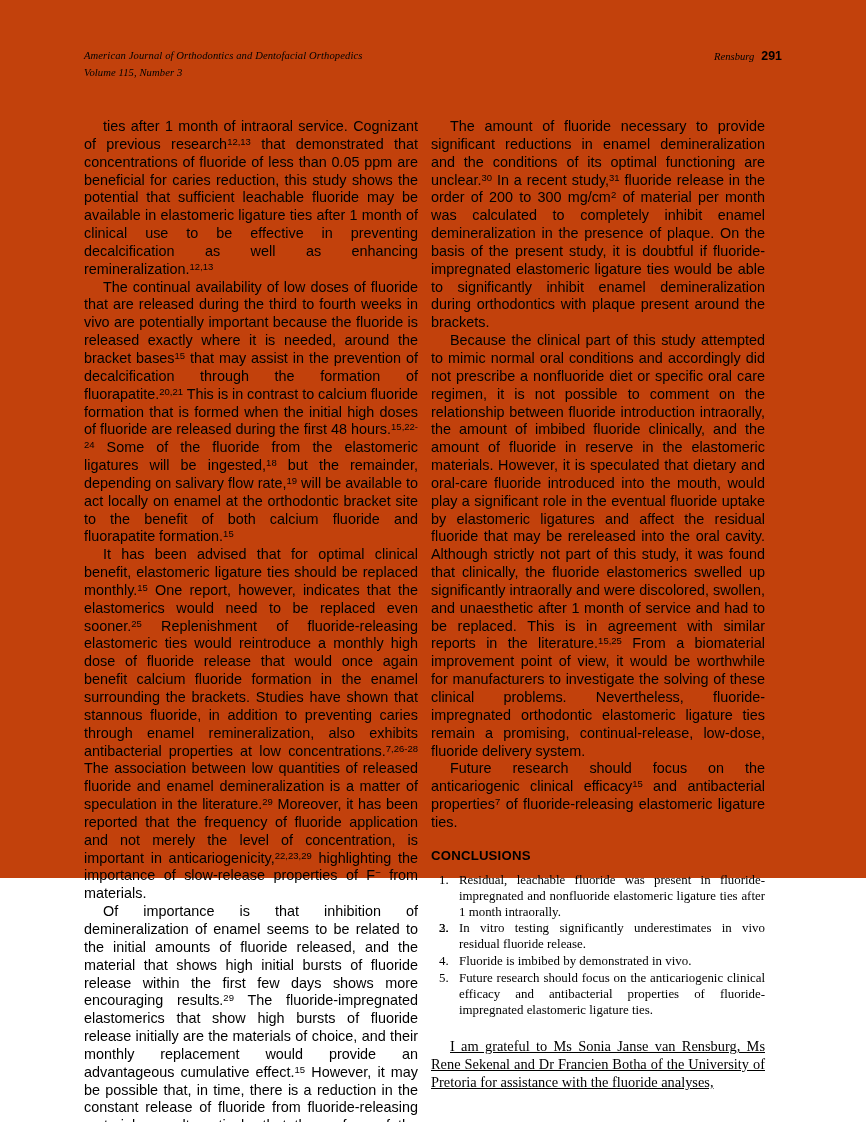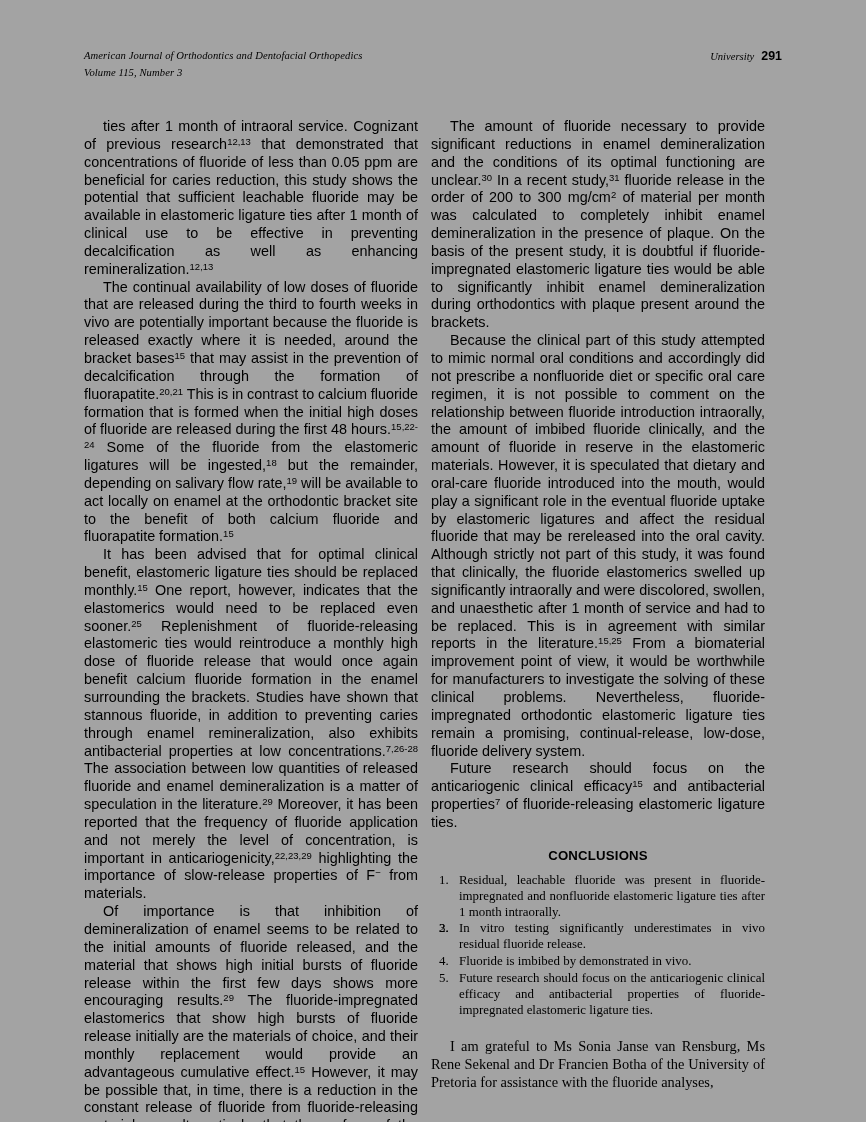--- a/index.html
+++ b/index.html
@@ -13,22 +13,22 @@
     position: relative;
     font-family: "Liberation Serif", serif;
     color: #000000;
     overflow: hidden;
   }
 
   .page {
     position: absolute;
     left: 0; top: 0;
     width: 866px;
-    height: 1122px;
-    background: #a3a3a3;
+    height: 878px;
+    background: #c2410c;
   }
 
   
   .runhead {
     position: absolute;
     left: 84px;
     top: 48px;
     width: 698px;
     height: 36px;
   }
@@ -99,21 +99,21 @@
   }
 
   
   h2.section-heading {
     margin: 0;
     font-family: "Liberation Sans", sans-serif;
     font-weight: bold;
     font-size: 13.2px;
     line-height: 17.85px;
     letter-spacing: 0.2px;
-    text-align: center;
+    text-align: left;
   }
   .heading-gap-before { height: 15px; }
   .heading-gap-after  { height: 7px; }
 
   
   ol.conclusions {
     margin: 0;
     padding: 0;
     list-style: none;
   }
@@ -137,34 +137,35 @@
 
   .ack-gap { height: 20px; }
 
   p.ack {
     margin: 0;
     font-family: "Liberation Serif", serif;
     font-size: 14.4px;
     line-height: 17.85px;
     text-align: justify;
     text-indent: 19px;
+    text-decoration: underline;
   }
 </style>
 </head>
 <body>
 
 <div class="page">
 
   <div class="runhead">
     <div class="runhead-left">
       <div>American Journal of Orthodontics and Dentofacial Orthopedics</div>
       <div>Volume 115, Number 3</div>
     </div>
     <div class="runhead-right">
-      <span class="journal-author">University</span><span class="page-number">291</span>
+      <span class="journal-author">Rensburg</span><span class="page-number">291</span>
     </div>
   </div>
 
   <div class="columns">
 
     <div class="col col-left">
       <p class="body">ties after 1 month of intraoral service. Cognizant of previous research<sup>12,13</sup> that demonstrated that concentrations of fluoride of less than 0.05 ppm are beneficial for caries reduction, this study shows the potential that sufficient leachable fluoride may be available in elastomeric ligature ties after 1 month of clinical use to be effective in preventing decalcification as well as enhancing remineralization.<sup>12,13</sup></p>
       <p class="body">The continual availability of low doses of fluoride that are released during the third to fourth weeks in vivo are potentially important because the fluoride is released exactly where it is needed, around the bracket bases<sup>15</sup> that may assist in the prevention of decalcification through the formation of fluorapatite.<sup>20,21</sup> This is in contrast to calcium fluoride formation that is formed when the initial high doses of fluoride are released during the first 48 hours.<sup>15,22-24</sup> Some of the fluoride from the elastomeric ligatures will be ingested,<sup>18</sup> but the remainder, depending on salivary flow rate,<sup>19</sup> will be available to act locally on enamel at the orthodontic bracket site to the benefit of both calcium fluoride and fluorapatite formation.<sup>15</sup></p>
       <p class="body">It has been advised that for optimal clinical benefit, elastomeric ligature ties should be replaced monthly.<sup>15</sup> One report, however, indicates that the elastomerics would need to be replaced even sooner.<sup>25</sup> Replenishment of fluoride-releasing elastomeric ties would reintroduce a monthly high dose of fluoride release that would once again benefit calcium fluoride formation in the enamel surrounding the brackets. Studies have shown that stannous fluoride, in addition to preventing caries through enamel remineralization, also exhibits antibacterial properties at low concentrations.<sup>7,26-28</sup> The association between low quantities of released fluoride and enamel demineralization is a matter of speculation in the literature.<sup>29</sup> Moreover, it has been reported that the frequency of fluoride application and not merely the level of concentration, is important in anticariogenicity,<sup>22,23,29</sup> highlighting the importance of slow-release properties of F<sup>−</sup> from materials.</p>
       <p class="body">Of importance is that inhibition of demineralization of enamel seems to be related to the initial amounts of fluoride released, and the material that shows high initial bursts of fluoride release within the first few days shows more encouraging results.<sup>29</sup> The fluoride-impregnated elastomerics that show high bursts of fluoride release initially are the materials of choice, and their monthly replacement would provide an advantageous cumulative effect.<sup>15</sup> However, it may be possible that, in time, there is a reduction in the constant release of fluoride from fluoride-releasing materials or, alternatively, that the surface of the materials becomes saturated with fluoride,<sup>30</sup> and thus diminishes the beneficial effects.</p>

